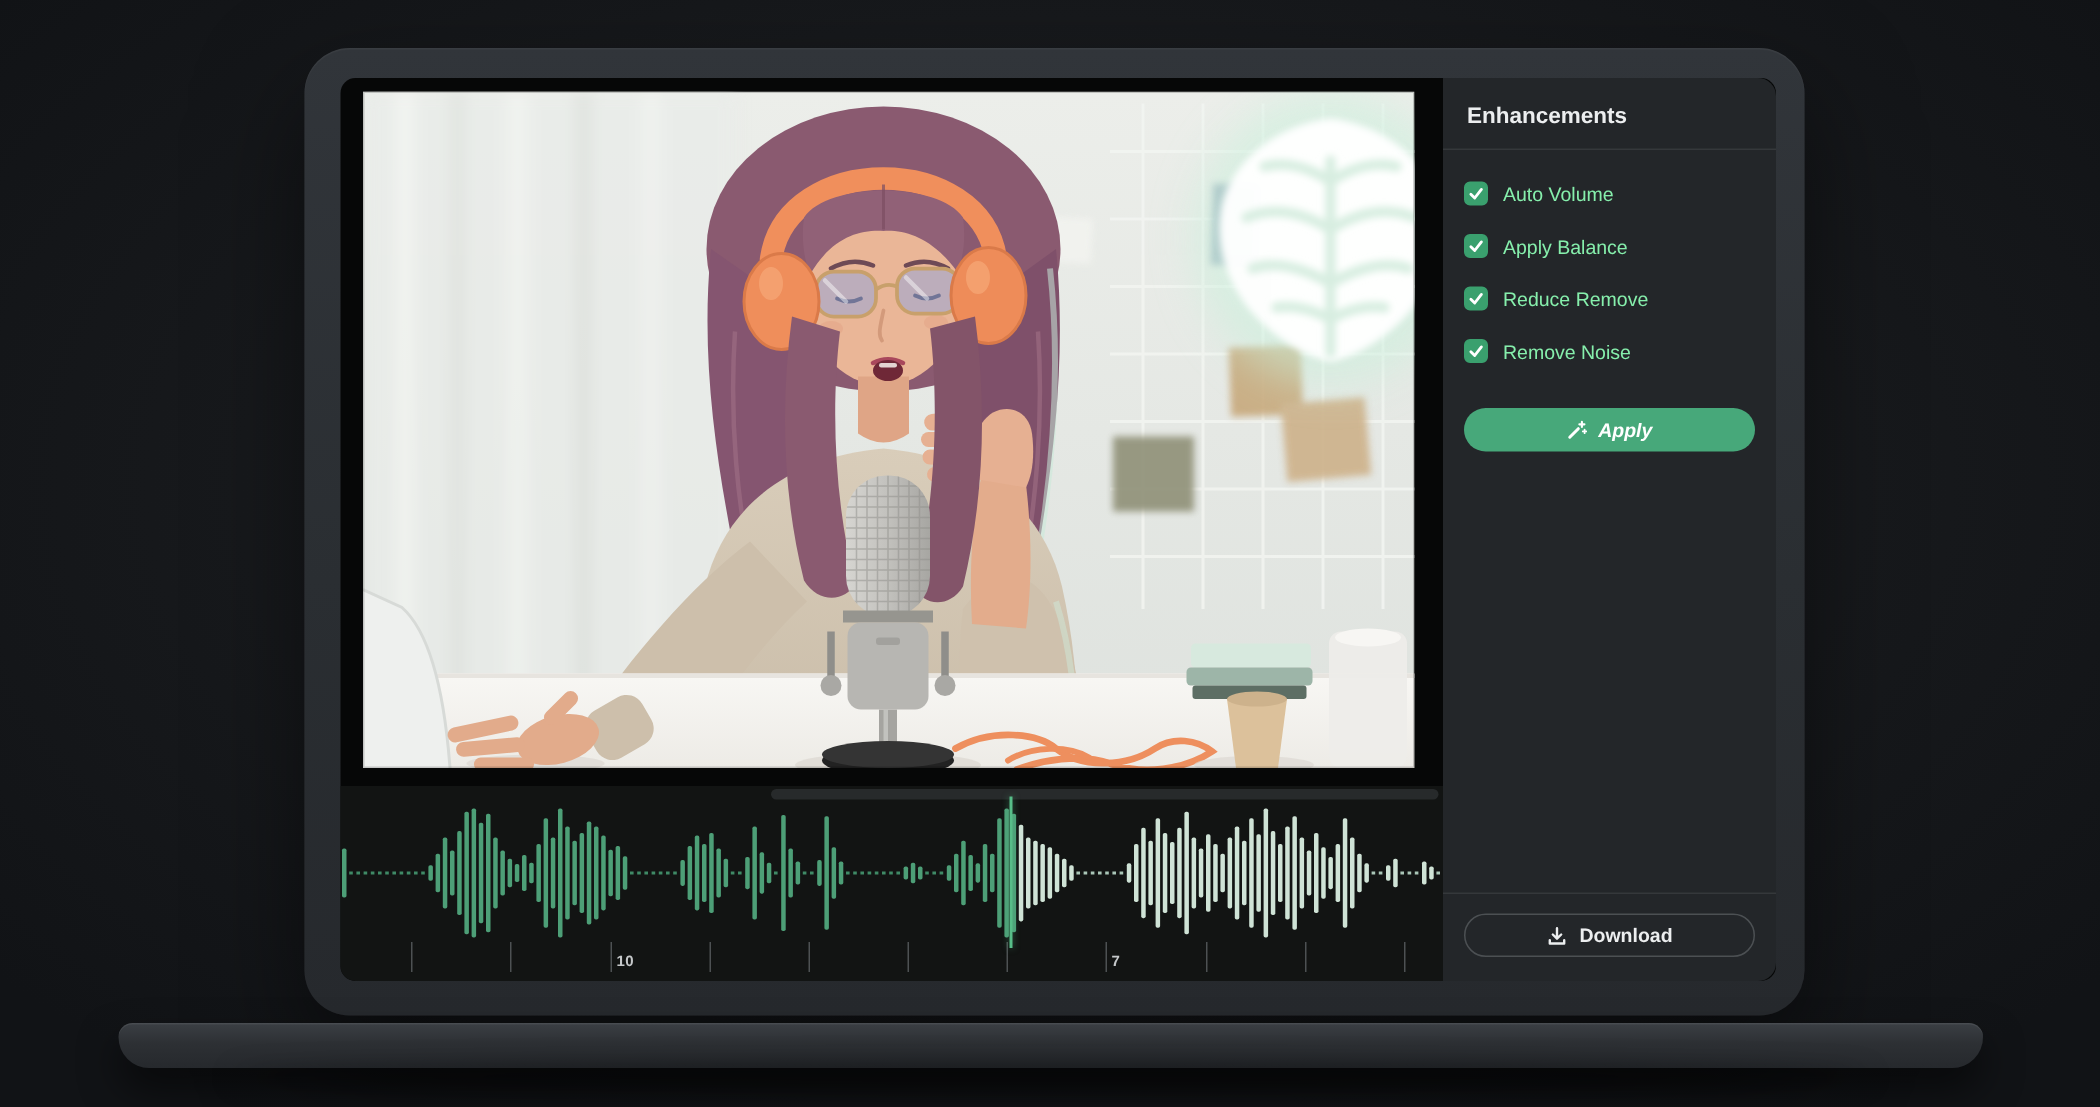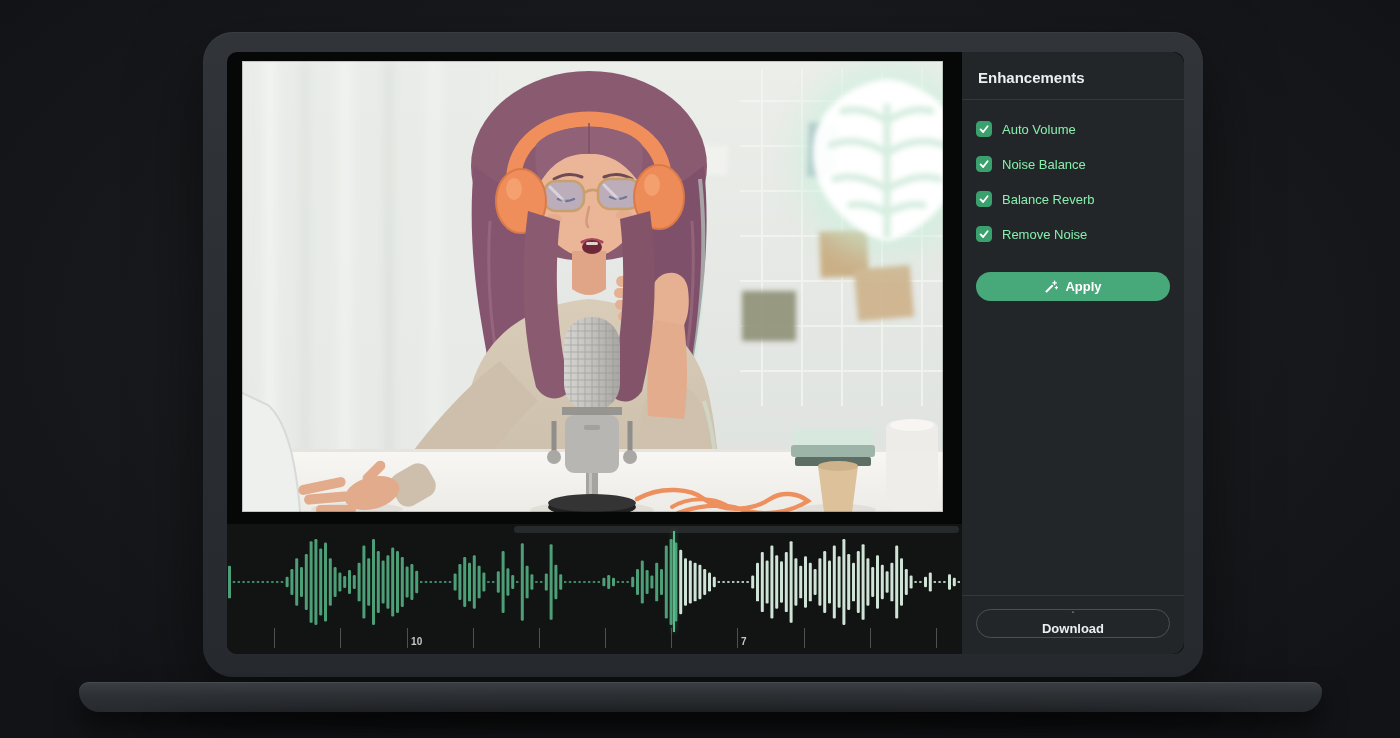--- a/index.html
+++ b/index.html
@@ -38,26 +38,26 @@
   .checks{padding:2px 14px 0 14px;}
   .check-row{display:flex;align-items:center;gap:10px;margin-top:19px;cursor:pointer;}
   .cb{width:16px;height:16px;border-radius:4px;background:#2f3336;border:1px solid #4a4e51;
       box-sizing:border-box;display:flex;align-items:center;justify-content:center;}
   .check-row.checked .cb{background:#3aa06e;border-color:#3aa06e;}
   .cb svg{display:block;}
   .cb-label{font-size:13px;color:#86efac;}
   .apply{margin:30px 14px 0 14px;width:194px;height:29px;border:none;border-radius:15px;
          background:#47a87a;color:#ffffff;font-size:13px;font-weight:600;
          display:flex;align-items:center;justify-content:center;gap:7px;cursor:pointer;
-         font-family:"Liberation Sans",sans-serif;}
+         font-family:"Liberation Sans",sans-serif;font-style:italic;}
   .panel-bottom{position:absolute;left:0;right:0;bottom:0;}
   .panel-bottom .btn-wrap{padding:13px 14px 16px 14px;}
   .download{width:194px;height:29px;border-radius:15px;border:1px solid #4c5053;background:transparent;
             color:#eceeef;font-size:13px;font-weight:600;display:flex;align-items:center;
-            justify-content:center;gap:8px;cursor:pointer;font-family:"Liberation Sans",sans-serif;flex-direction:column;}
+            justify-content:center;gap:8px;cursor:pointer;font-family:"Liberation Sans",sans-serif;}
 </style>
 </head>
 <body>
 
 <div class="stage">
   <div class="laptop">
     <div class="screen">
 
       <div class="video-frame">
         <svg width="701" height="451" viewBox="0 0 701 451">
@@ -439,29 +439,29 @@
                 </svg>
             </span>
             <span class="cb-label">Auto Volume</span>
           </label>
           <label class="check-row checked">
             <span class="cb">
               <svg width="12" height="12" viewBox="0 0 14 14">
                   <path d="M3,7.5 L6,10.5 L11.2,3.8" stroke="#fff" stroke-width="2.2" fill="none" stroke-linecap="round" stroke-linejoin="round"></path>
                 </svg>
             </span>
-            <span class="cb-label">Noise Balance</span>
+            <span class="cb-label">Apply Balance</span>
           </label>
           <label class="check-row checked">
             <span class="cb">
               <svg width="12" height="12" viewBox="0 0 14 14">
                   <path d="M3,7.5 L6,10.5 L11.2,3.8" stroke="#fff" stroke-width="2.2" fill="none" stroke-linecap="round" stroke-linejoin="round"></path>
                 </svg>
             </span>
-            <span class="cb-label">Balance Reverb</span>
+            <span class="cb-label">Reduce Remove</span>
           </label>
           <label class="check-row checked">
             <span class="cb">
               <svg width="12" height="12" viewBox="0 0 14 14">
                   <path d="M3,7.5 L6,10.5 L11.2,3.8" stroke="#fff" stroke-width="2.2" fill="none" stroke-linecap="round" stroke-linejoin="round"></path>
                 </svg>
             </span>
             <span class="cb-label">Remove Noise</span>
           </label>
         </div>

